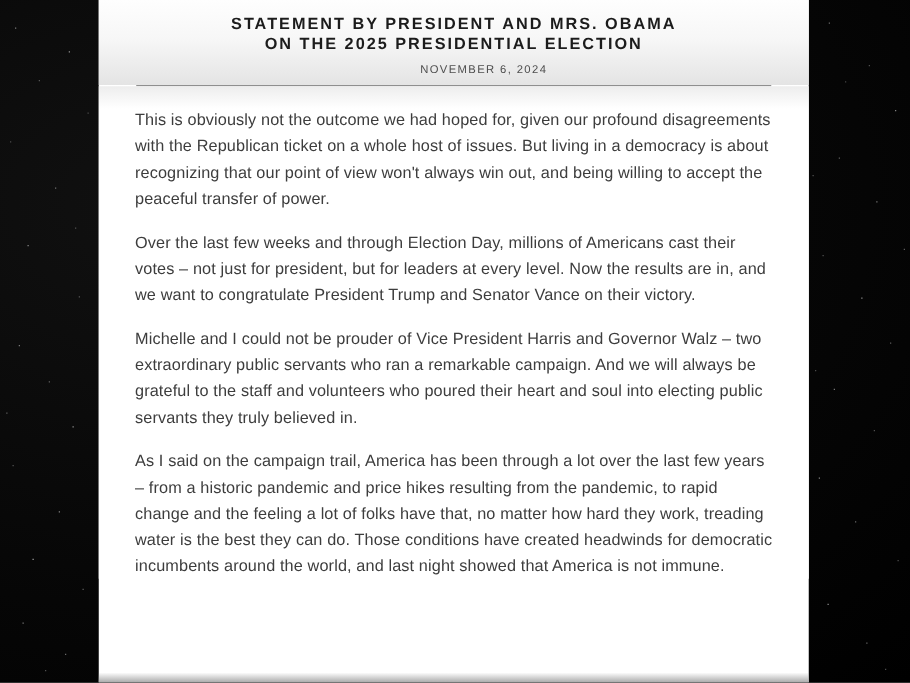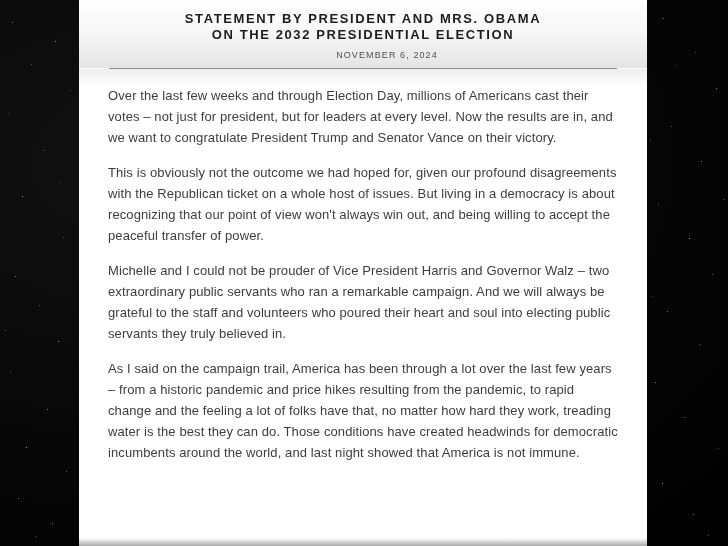--- a/index.html
+++ b/index.html
@@ -112,29 +112,29 @@
 </head>
 <body>
 
 <div class="canvas">
   <div class="speckles"></div>
 
   <div class="paper">
 
     <div class="paper-header">
       <div class="title-line">STATEMENT BY PRESIDENT AND MRS. OBAMA</div>
-      <div class="title-line">ON THE 2032 PRESIDENTIAL ELECTION</div>
+      <div class="title-line">ON THE 2025 PRESIDENTIAL ELECTION</div>
       <div class="date-line">NOVEMBER 6, 2024</div>
     </div>
 
     <hr class="divider">
 
     <div class="paper-body">
+      <p>This is obviously not the outcome we had hoped for, given our profound disagreements with the Republican ticket on a whole host of issues. But living in a democracy is about recognizing that our point of view won't always win out, and being willing to accept the peaceful transfer of power.</p>
       <p>Over the last few weeks and through Election Day, millions of Americans cast their votes – not just for president, but for leaders at every level. Now the results are in, and we want to congratulate President Trump and Senator Vance on their victory.</p>
-      <p>This is obviously not the outcome we had hoped for, given our profound disagreements with the Republican ticket on a whole host of issues. But living in a democracy is about recognizing that our point of view won't always win out, and being willing to accept the peaceful transfer of power.</p>
       <p>Michelle and I could not be prouder of Vice President Harris and Governor Walz – two extraordinary public servants who ran a remarkable campaign. And we will always be grateful to the staff and volunteers who poured their heart and soul into electing public servants they truly believed in.</p>
       <p>As I said on the campaign trail, America has been through a lot over the last few years – from a historic pandemic and price hikes resulting from the pandemic, to rapid change and the feeling a lot of folks have that, no matter how hard they work, treading water is the best they can do. Those conditions have created headwinds for democratic incumbents around the world, and last night showed that America is not immune.</p>
 
     </div>
 
     <div class="bottom-fade"></div>
   </div>
 </div>
 
 </body></html>

